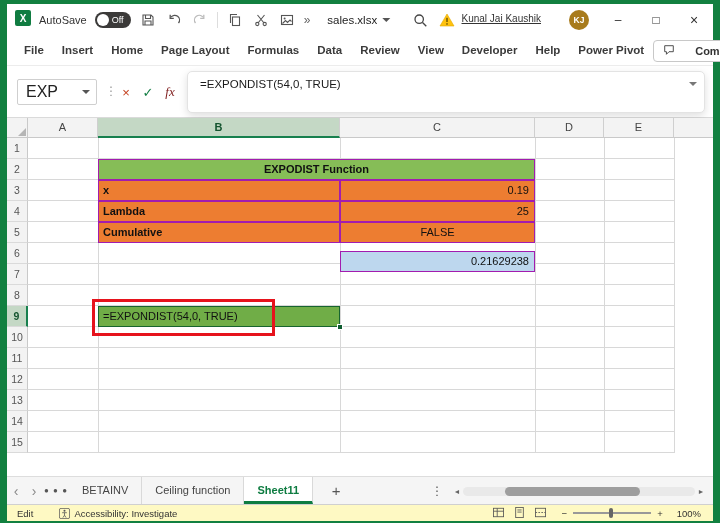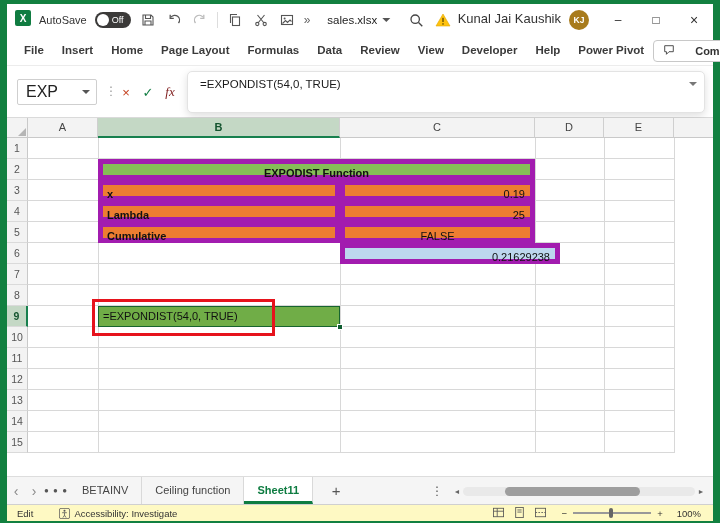--- a/index.html
+++ b/index.html
@@ -13,23 +13,23 @@
   .tb-label{font-size:11px;color:#333;}
   .toggle{width:36px;height:16px;background:#3b3a39;border-radius:9px;position:relative;display:flex;align-items:center;}
   .toggle .knob{position:absolute;left:2px;top:2px;width:12px;height:12px;border-radius:50%;background:#fff;}
   .toggle .tlabel{margin-left:17px;font-size:9px;color:#fff;}
   .vsep{width:1px;height:16px;background:#ddd;}
   .tb-ico{display:flex;align-items:center;justify-content:center;width:18px;height:22px;}
   .tb-center{position:absolute;left:50%;top:0;transform:translateX(-52%);height:32px;display:flex;align-items:center;gap:5px;}
   .fname{font-size:11.5px;color:#222;}
   .caret-down{width:0;height:0;border-left:4px solid transparent;border-right:4px solid transparent;border-top:4px solid #555;}
   .tb-right{position:absolute;right:0;top:0;height:32px;display:flex;align-items:center;}
-  .uname{font-size:13px;color:#333;margin:0 8px 4px 6px;white-space:nowrap;}
+  .uname{font-size:10px;color:#333;margin:0 8px 4px 6px;white-space:nowrap;text-decoration:underline;}
   .avatar{width:20px;height:20px;border-radius:50%;background:var(--avatar_gold,#A87B1C);color:#fff;
-    font-size:8.5px;display:flex;align-items:center;justify-content:center;margin-right:10px;font-weight:bold;}
+    font-size:8.5px;display:flex;align-items:center;justify-content:center;margin-right:10px;font-weight:bold;margin-left:20px;}
   .winbtn{width:38px;height:32px;display:flex;align-items:center;justify-content:center;font-size:12px;color:#333;}
 
   
   .menubar{position:absolute;left:0;top:32px;width:706px;height:30px;display:flex;align-items:center;
     background:#fff;border-bottom:1px solid #ECECEC;padding-left:8px;font-weight:bold;}
   .mi{padding:0 9px;font-size:11.5px;color:#3b3b3b;line-height:29px;white-space:nowrap;}
   .mb-spacer{flex:1;}
   .comments-btn{display:flex;align-items:center;gap:20px;border:1px solid #C8C8C8;border-radius:4px;
     background:#fff;padding:3px 9px;font-size:11px;color:#333;margin-right:8px;}
 
@@ -59,21 +59,21 @@
     border-right:1px solid #CFCFCF;border-bottom:1px solid #C9C9C9;background:#F3F3F3;}
   .ch.sel{background:var(--header_highlight,#C4D8C5);border-bottom:2px solid #17804E;color:#14542F;font-weight:bold;}
   .ch-fill{flex:1;border-bottom:1px solid #C9C9C9;background:#F3F3F3;}
   .rowgutter{position:absolute;left:0;top:20px;width:21px;display:flex;flex-direction:column;}
   .rh{height:21px;font-size:10.5px;color:#555;text-align:center;line-height:20px;background:#F3F3F3;
     border-right:1px solid #C9C9C9;border-bottom:1px solid #DADADA;}
   .rh.sel{background:var(--header_highlight,#C4D8C5);border-right:2px solid #17804E;color:#14542F;font-weight:bold;}
   .hlines{position:absolute;left:21px;top:20px;width:646px;height:316px;
     background:repeating-linear-gradient(to bottom,transparent 0 20px,#D8D8D8 20px 21px);}
   .vline{position:absolute;top:20px;width:1px;height:315px;background:#D8D8D8;}
-  .cell{position:absolute;height:21px;font-size:11px;line-height:19px;color:#111;border:5px solid #a21caf;background:#fff;}
+  .cell{position:absolute;height:21px;font-size:11px;line-height:19px;color:#111;border:1px solid #a21caf;background:#fff;}
   .cell.title{background:var(--title_row_green,#86BD57);font-weight:bold;text-align:center;}
   .cell.orange{background:var(--cell_orange,#ED7D31);}
   .cell.blue{background:var(--cell_blue,#BDD7EE);}
   .cell.lab{font-weight:bold;padding-left:4px;}
   .cell.val{text-align:right;padding-right:5px;}
   .cell.ctr{text-align:center;padding-right:0;}
   .cell.b9{background:var(--b9_green,#70AD47);padding-left:4px;border:1px solid #17642F;}
   .fill-handle{position:absolute;left:330px;top:206px;width:6px;height:6px;background:#0E5C2F;border:1px solid #fff;}
   .redbox{position:absolute;left:85px;top:181px;width:183px;height:37px;border:3px solid var(--annotation_red,#E6131C);}
 
@@ -271,21 +271,21 @@
 
     <div class="cell orange lab" style="left:91px;top:62px;width:242px;">x</div>
     <div class="cell orange val" style="left:333px;top:62px;width:195px;">0.19</div>
 
     <div class="cell orange lab" style="left:91px;top:83px;width:242px;">Lambda</div>
     <div class="cell orange val" style="left:333px;top:83px;width:195px;">25</div>
 
     <div class="cell orange lab" style="left:91px;top:104px;width:242px;">Cumulative</div>
     <div class="cell orange val ctr" style="left:333px;top:104px;width:195px;">FALSE</div>
 
-    <div class="cell blue val" style="left:333px;top:125px;width:220px;">0.21629238</div>
+    <div class="cell blue val" style="left:333px;top:133px;width:195px;">0.21629238</div>
 
     <div class="cell b9" style="left:91px;top:188px;width:242px;">=EXPONDIST(54,0, TRUE)</div>
     <div class="fill-handle"></div>
     <div class="redbox"></div>
   </div>
 
   <div class="tabsbar">
     <span class="nav-arrow">‹</span>
     <span class="nav-arrow">›</span>
     <span class="tab-ellipsis">● ● ●</span>

